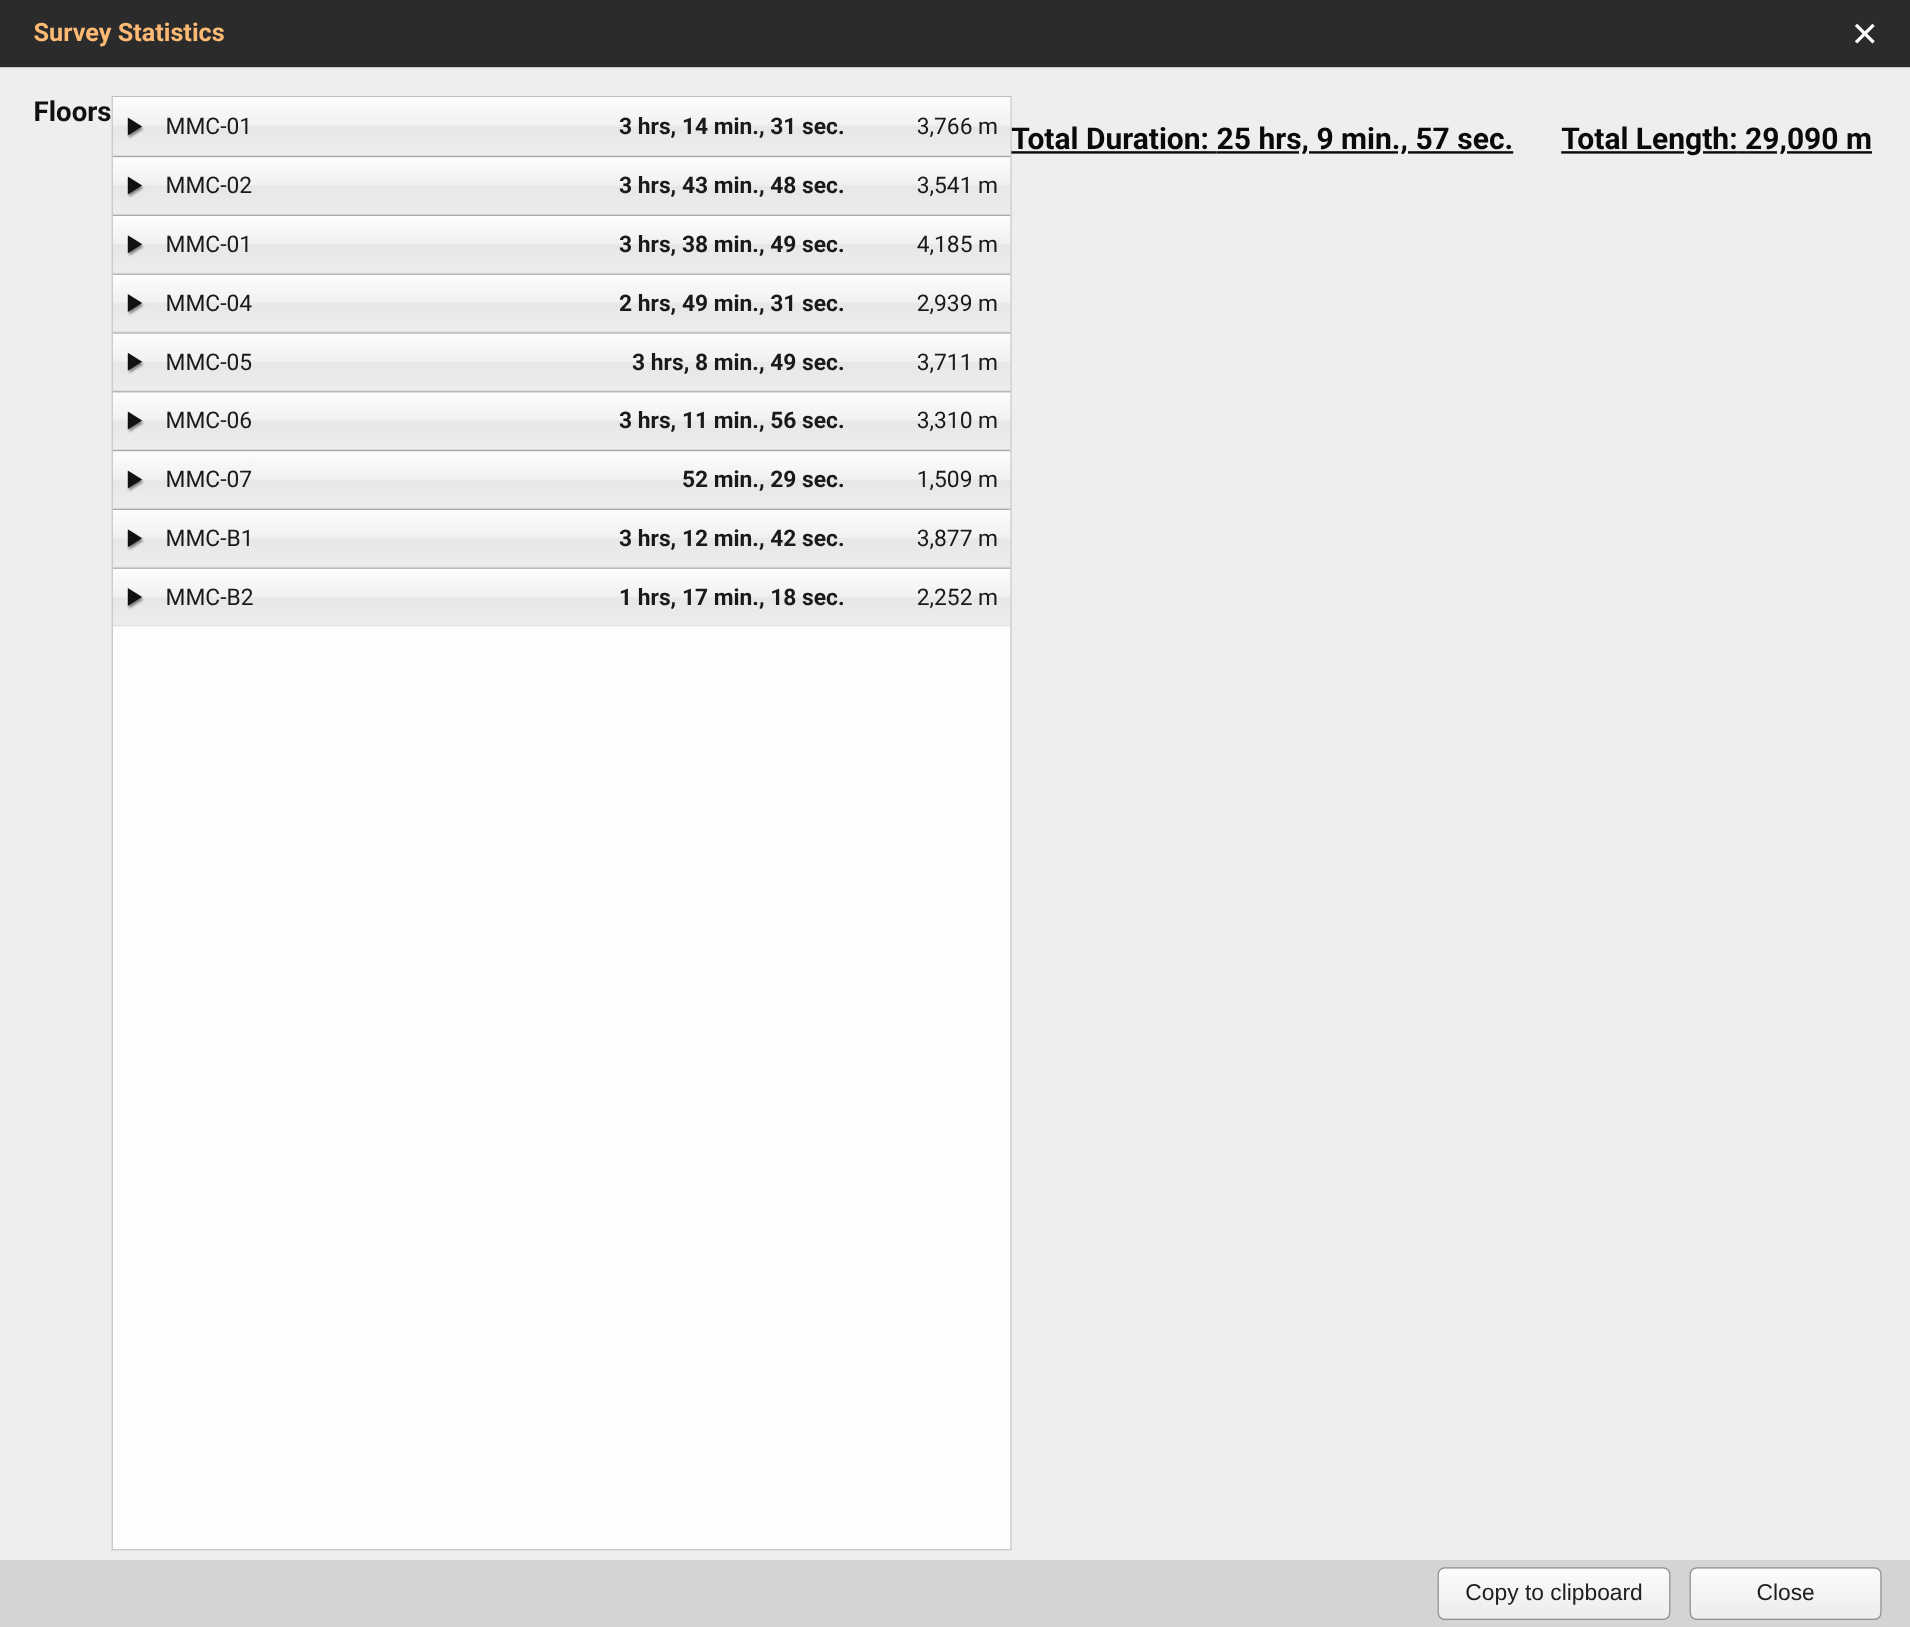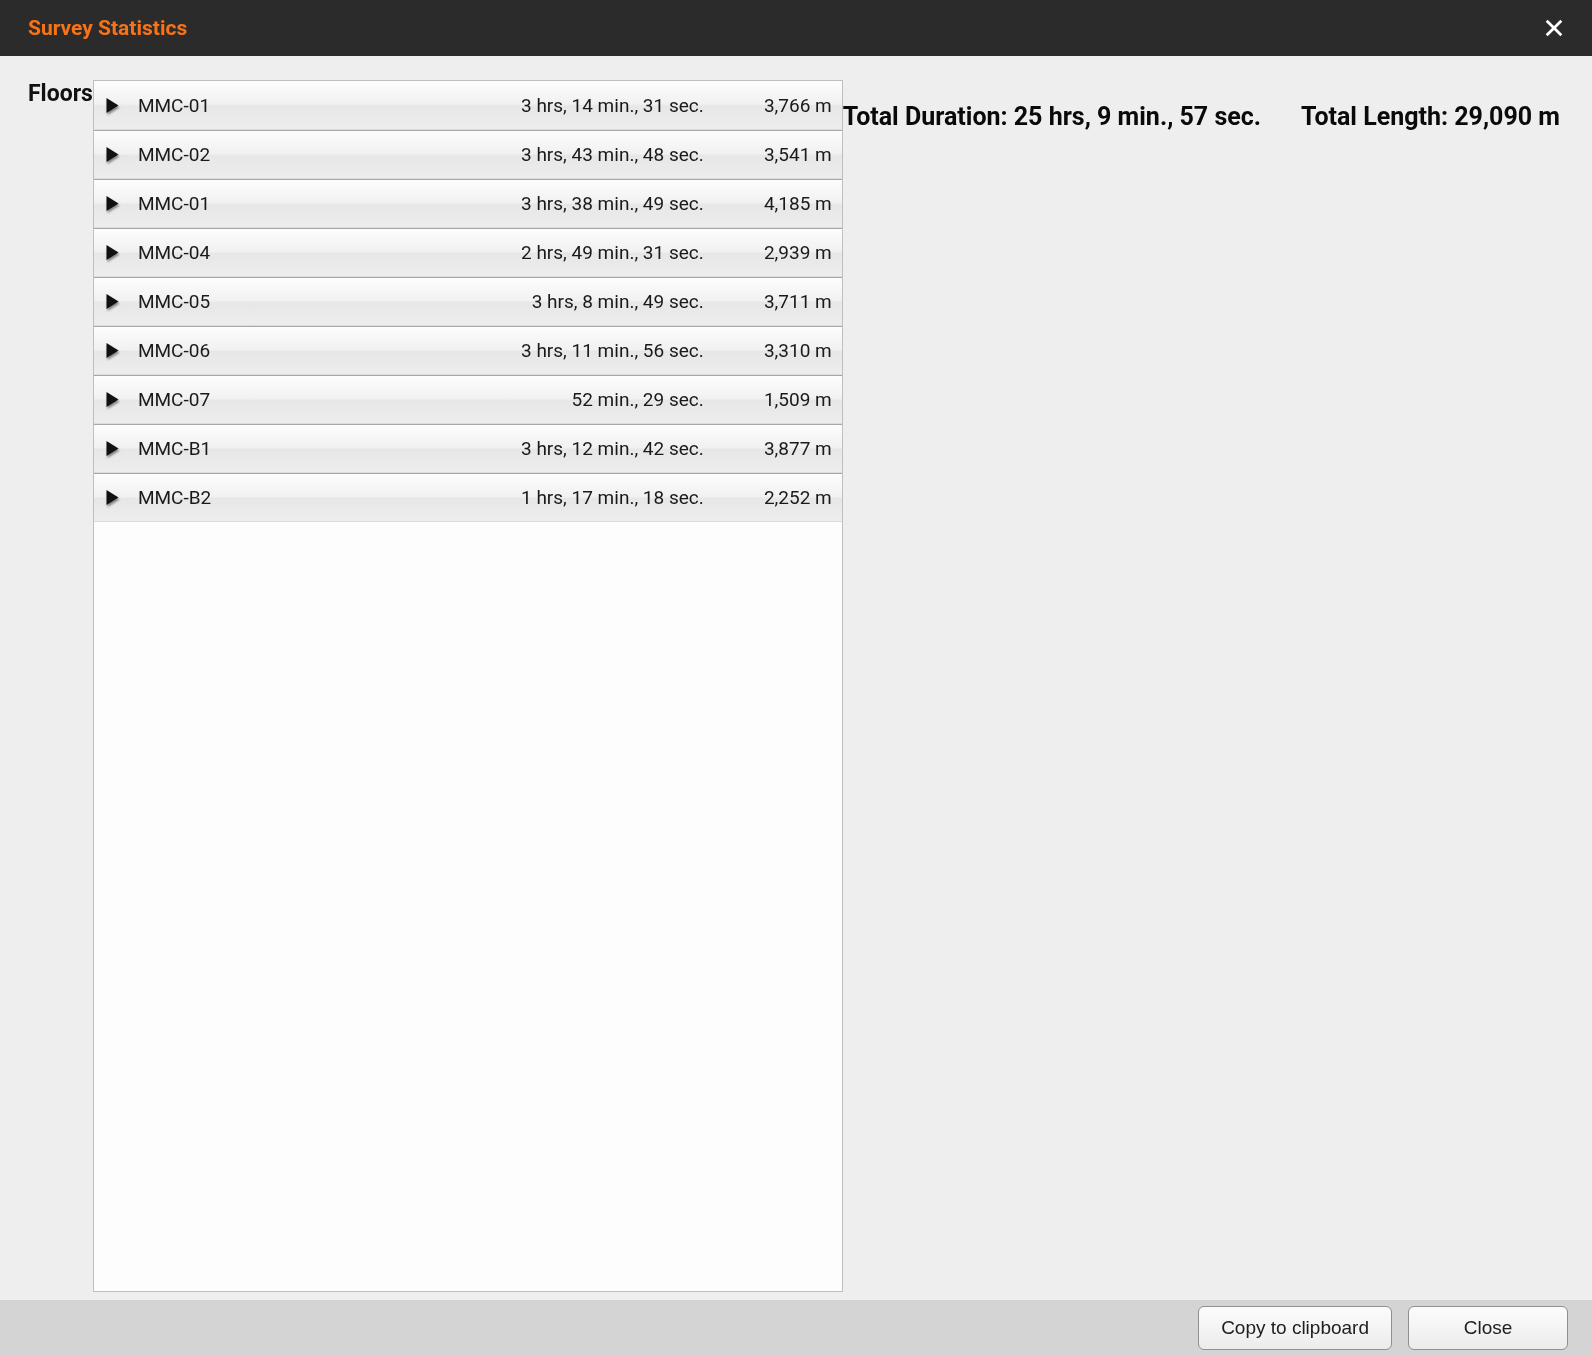--- a/index.html
+++ b/index.html
@@ -7,21 +7,21 @@
       font-family: "Segoe UI", Roboto, Arial, sans-serif;
       background: #eeeeee;
       width: 1592px;
       height: 1356px;
       overflow: hidden;
       display: flex;
       flex-direction: column;
     }
     .titlebar {
       background: #2b2b2b;
-      color: #f97316;
+      color: #fdba74;
       height: 56px;
       display: flex;
       align-items: center;
       justify-content: space-between;
       padding: 0 24px 0 28px;
     }
     .titlebar-title {
       font-weight: 700;
       font-size: 21px;
     }
@@ -76,33 +76,35 @@
     }
     .expand-icon svg {
       width: 15px; height: 15px;
       filter: drop-shadow(1px 2px 1px rgba(0,0,0,0.45));
     }
     .row-name { flex: 1; }
     .row-duration {
       width: 260px;
       text-align: right;
       padding-right: 18px;
+      font-weight: bold;
     }
     .row-length {
       width: 110px;
       text-align: right;
     }
     .totals {
       display: flex;
       justify-content: flex-end;
       gap: 40px;
       padding: 22px 4px 18px 0;
       font-size: 25px;
       font-weight: 700;
       color: #0a0a0a;
+      text-decoration: underline;
     }
     .footer {
       background: #d4d4d4;
       height: 56px;
       display: flex;
       justify-content: flex-end;
       align-items: center;
       gap: 16px;
       padding: 0 24px;
     }

